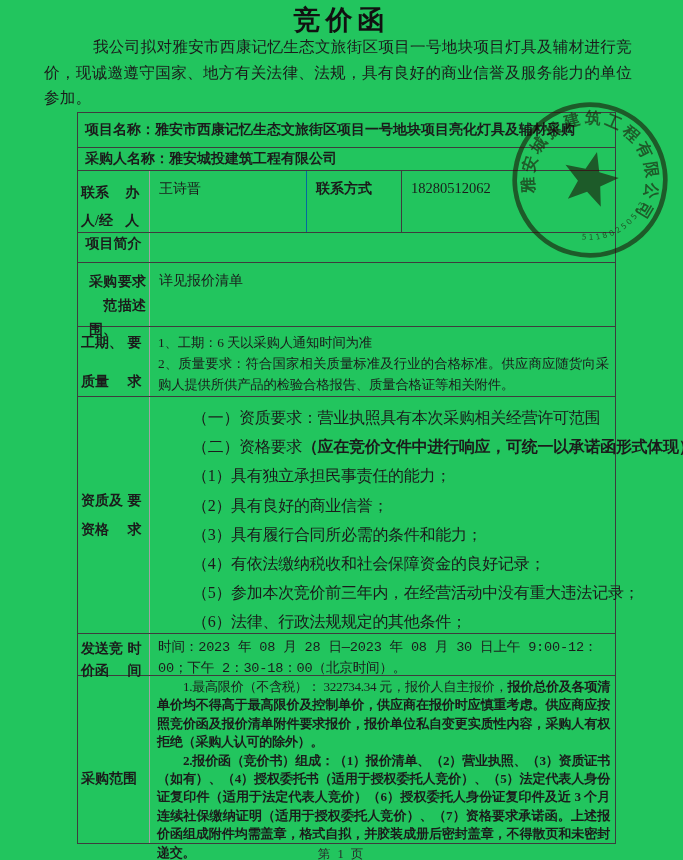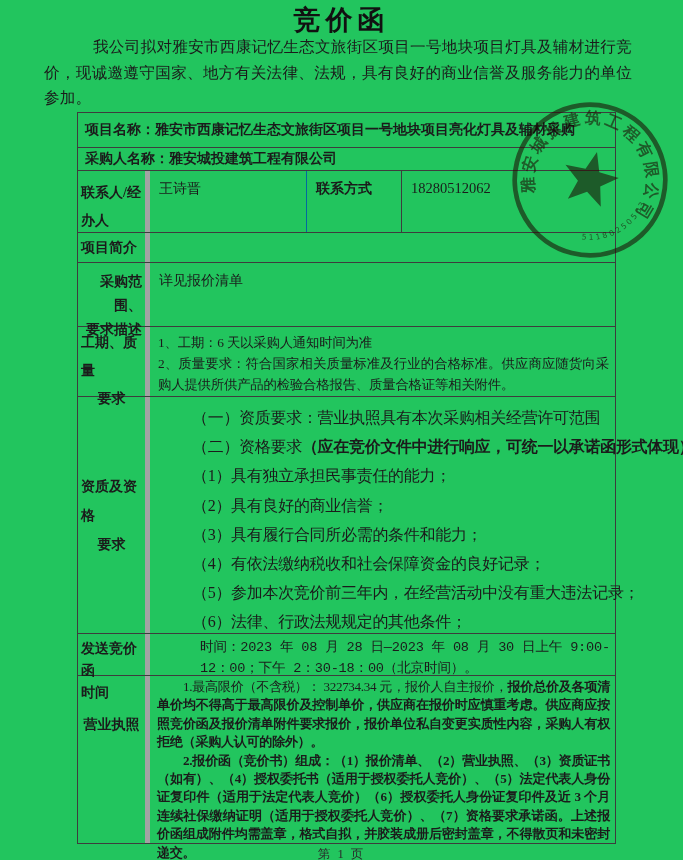--- a/index.html
+++ b/index.html
@@ -18,43 +18,43 @@
   .u{text-underline-offset:3px;}
   .b{font-weight:700;}
   .tbl{
     position:absolute;left:77px;top:112px;width:539px;box-sizing:border-box;
     border:1px solid #3d3d3d;font-size:14px;
   }
   .row{display:flex;box-sizing:border-box;border-bottom:1px solid #3d3d3d;}
   .row:last-child{border-bottom:none;}
   .cell{box-sizing:border-box;min-width:0;}
   .lblcell{
-    width:72px;flex:0 0 72px;border-right:5px solid #a3a3a3;font-weight:700;
-    display:flex;flex-direction:column;padding:2px 3px;
+    width:72px;flex:0 0 72px;border-right:1px solid #a3a3a3;font-weight:700;
+    display:flex;flex-direction:row;padding:2px 3px;
   }
   .valcell{flex:1 1 auto;}
   .full{flex:1 1 auto;display:flex;align-items:center;padding-left:7px;white-space:nowrap;}
   .r1{height:35px;}
   .r2{height:23px;}
   .r3{height:62px;}
   .r4{height:30px;}
   .r5{height:64px;}
   .r6{height:70px;}
   .r7{height:237px;}
-  .r8{height:42px;gap:42px;}
+  .r8{height:42px;}
   .r9{height:167px;}
   .r3 .cname{flex:0 0 157px;border-right:1px solid #0369a1;padding:9px 0 0 9px;}
   .r3 .cmeth{flex:0 0 95px;border-right:1px solid #3d3d3d;padding:9px 0 0 9px;font-weight:700;}
   .r3 .cphone{flex:1 1 auto;padding:9px 0 0 9px;font-size:14.5px;}
   .r3 .lblcell{justify-content:flex-start;padding-top:8px;line-height:28px;}
   .r4 .lblcell{justify-content:center;}
   .r4 .valcell{display:flex;align-items:center;padding-left:9px;}
   .r5 .lblcell{justify-content:flex-start;padding-top:7px;line-height:24px;text-align:right;}
   .r5 .valcell{padding:9px 0 0 9px;}
-  .r6 .lblcell{justify-content:flex-start;align-items:center;line-height:28px;}
+  .r6 .lblcell{justify-content:flex-start;align-items:center;line-height:39px;}
   .r6 .valcell{padding:5px 6px 0 8px;font-size:13.4px;line-height:21px;letter-spacing:-.2px;text-align:justify;}
   .r7 .lblcell{justify-content:center;align-items:center;line-height:29px;}
   .r7 .valcell{padding:6px 4px 0 42px;}
   .r7 .qline{line-height:29.2px;white-space:nowrap;font-size:16px;letter-spacing:-.3px;}
   .r8 .lblcell{justify-content:flex-start;padding-top:4px;line-height:22px;}
   .r8 .valcell{padding:3px 4px 0 8px;line-height:21px;font-size:13.6px;letter-spacing:-.2px;font-family:Liberation Mono, monospace;}
   .r9 .lblcell{justify-content:flex-start;align-items:center;padding-top:40px;}
   .r9 .valcell{padding:2px 5px 0 7px;font-size:13.1px;line-height:18.4px;text-align:justify;letter-spacing:-.3px;}
   .r9 .para{text-indent:26px;}
   .footer{
@@ -144,21 +144,21 @@
 
     <div class="row r8">
       <div class="cell lblcell">
         <span>发送竞价函</span>
         <span>时间</span>
       </div>
       <div class="cell valcell">时间：2023 年 08 月 28 日—2023 年 08 月 30 日上午 9:00-12：00；下午 2：30-18：00（北京时间）。</div>
     </div>
 
     <div class="row r9">
-      <div class="cell lblcell">营业执照</div>
+      <div class="cell lblcell">采购范围</div>
       <div class="cell valcell">
         <div class="para"><span>1.最高限价（不含税）：</span><span class="u"> 322734.34 元，</span><span>报价人自主报价，</span><span class="b">报价总价及各项清单价均不得高于最高限价及控制单价，供应商在报价时应慎重考虑。供应商应按照竞价函及报价清单附件要求报价，报价单位私自变更实质性内容，采购人有权拒绝（采购人认可的除外）。</span></div>
         <div class="para b">2.报价函（竞价书）组成：（1）报价清单、（2）营业执照、（3）资质证书（如有）、（4）授权委托书（适用于授权委托人竞价）、（5）法定代表人身份证复印件（适用于法定代表人竞价）（6）授权委托人身份证复印件及近 3 个月连续社保缴纳证明（适用于授权委托人竞价）、（7）资格要求承诺函。上述报价函组成附件均需盖章，格式自拟，并胶装成册后密封盖章，不得散页和未密封递交。</div>
       </div>
     </div>
 
   </div>
 
   <div class="stamp">
     <svg width="164" height="164" viewBox="0 0 170 170">

